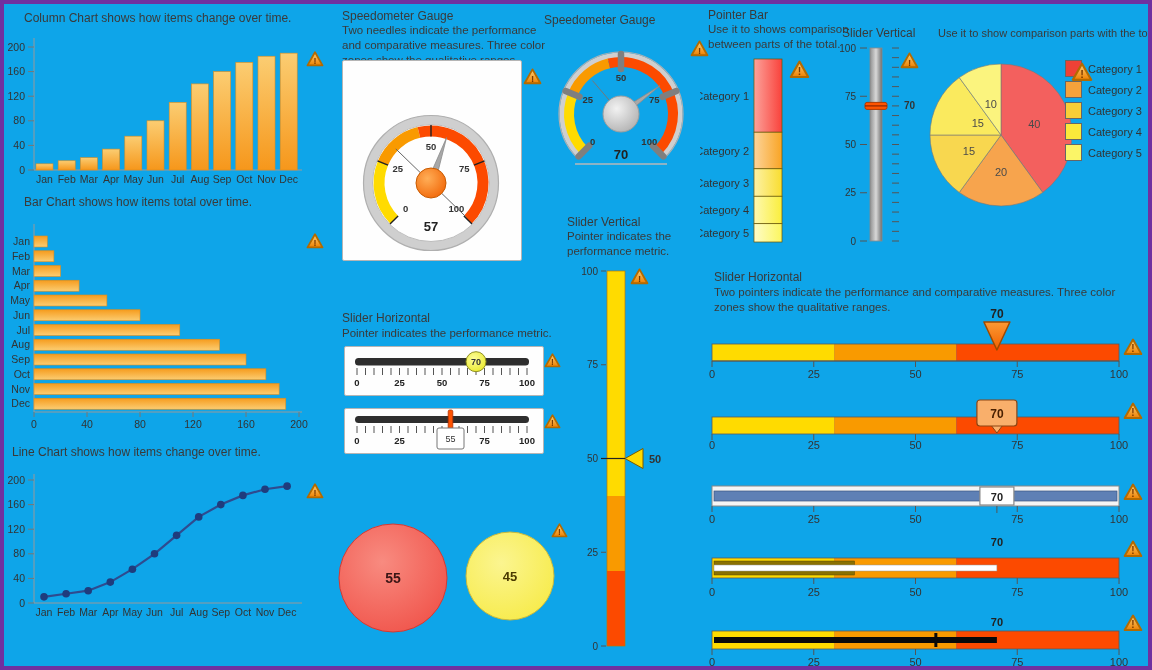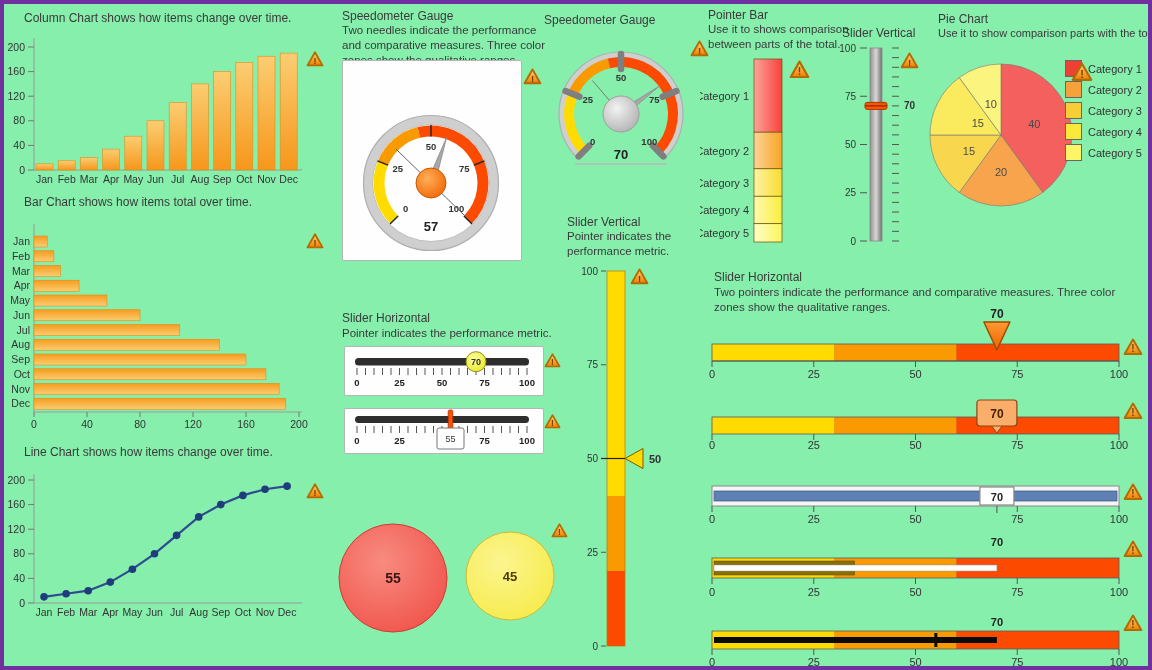--- a/index.html
+++ b/index.html
@@ -1,16 +1,16 @@
 <!DOCTYPE html>
 <html><head>
 <meta charset="utf-8">
 <style>
   html,body{margin:0;padding:0;background:#fff;}
-  #page{position:relative;width:1152px;height:670px;background:#86efac;border:4px solid #7030A0;
+  #page{position:relative;width:1152px;height:670px;background:#0ea5e9;border:4px solid #7030A0;
         box-sizing:border-box;font-family:"Liberation Sans",sans-serif;overflow:hidden;}
   .abs{position:absolute;}
   .t{position:absolute;font-size:12px;color:#3A3A3A;line-height:1.25;}
   .d{position:absolute;font-size:11.5px;color:#3A3A3A;line-height:1.3;}
   .nowrap{white-space:nowrap;}
   .box{position:absolute;border:1px solid #B5B5B5;background:#FEFEFE;border-radius:2px;}
   .warn{position:absolute;z-index:5;}
   #pie-legend{position:absolute;left:1061px;top:54px;display:flex;flex-direction:column;}
   .lgrow{display:flex;align-items:center;height:21px;gap:6px;}
   .sw{width:15px;height:15px;border:1px solid #666;display:inline-block;}
@@ -164,21 +164,21 @@
       <rect x="30" y="138" width="212" height="11" fill="url(#gBarH)" stroke="#E08E1B" stroke-width="0.6"></rect>
       <text x="26" y="147" font-size="10.5" text-anchor="end" font-weight="normal" fill="#333" font-family="Liberation Sans, sans-serif">Sep</text>
       <rect x="30" y="152.75" width="231.875" height="11" fill="url(#gBarH)" stroke="#E08E1B" stroke-width="0.6"></rect>
       <text x="26" y="161.75" font-size="10.5" text-anchor="end" font-weight="normal" fill="#333" font-family="Liberation Sans, sans-serif">Oct</text>
       <rect x="30" y="167.5" width="245.125" height="11" fill="url(#gBarH)" stroke="#E08E1B" stroke-width="0.6"></rect>
       <text x="26" y="176.5" font-size="10.5" text-anchor="end" font-weight="normal" fill="#333" font-family="Liberation Sans, sans-serif">Nov</text>
       <rect x="30" y="182.25" width="251.75" height="11" fill="url(#gBarH)" stroke="#E08E1B" stroke-width="0.6"></rect>
       <text x="26" y="191.25" font-size="10.5" text-anchor="end" font-weight="normal" fill="#333" font-family="Liberation Sans, sans-serif">Dec</text>
     </svg>
 
-  <div class="t" style="left:20px;top:441px;width:310px">Line Chart shows how items change over time.</div>
+  <div class="t" style="left:8px;top:441px;width:310px">Line Chart shows how items change over time.</div>
   <svg id="svg-line" class="abs" style="left:0;top:460px" width="310" height="156">
       <line x1="30" y1="10" x2="30" y2="139" stroke="#999"></line>
       <line x1="30" y1="139" x2="298" y2="139" stroke="#999"></line>
       <line x1="24" y1="139" x2="30" y2="139" stroke="#777"></line>
       <text x="21" y="142.5" font-size="10.5" text-anchor="end" font-weight="normal" fill="#333" font-family="Liberation Sans, sans-serif">0</text>
       <line x1="24" y1="114.4" x2="30" y2="114.4" stroke="#777"></line>
       <text x="21" y="117.9" font-size="10.5" text-anchor="end" font-weight="normal" fill="#333" font-family="Liberation Sans, sans-serif">40</text>
       <line x1="24" y1="89.8" x2="30" y2="89.8" stroke="#777"></line>
       <text x="21" y="93.3" font-size="10.5" text-anchor="end" font-weight="normal" fill="#333" font-family="Liberation Sans, sans-serif">80</text>
       <line x1="24" y1="65.2" x2="30" y2="65.2" stroke="#777"></line>
@@ -312,21 +312,20 @@
       <line x1="58" y1="46.6" x2="65" y2="46.6" stroke="#555"></line>
       <line x1="58" y1="36.95" x2="65" y2="36.95" stroke="#555"></line>
       <line x1="58" y1="27.3" x2="65" y2="27.3" stroke="#555"></line>
       <line x1="58" y1="17.65" x2="65" y2="17.65" stroke="#555"></line>
       <line x1="58" y1="8" x2="65" y2="8" stroke="#555"></line>
       <rect x="31" y="62.400000000000006" width="22" height="7" rx="2" fill="#FF5400" stroke="#B03A00"></rect>
       <line x1="31" y1="65.9" x2="53" y2="65.9" stroke="#8B2500" stroke-width="1.2"></line>
       <text x="70" y="69.4" font-size="10" text-anchor="start" font-weight="bold" fill="#333" font-family="Liberation Sans, sans-serif">70</text>
     </svg>
 
-  <div class="t" style="left:934px;top:8px;width:210px">Pie Chart</div>
   <div class="d nowrap" style="left:934px;top:22px;font-size:11px">Use it to show comparison parts with the total.</div>
   <svg id="svg-pie" class="abs" style="left:921px;top:50px" width="152" height="155">
       <path d="M76 81 L76 10 A 71 71 0 0 1 117.73275291276559 138.44020660062125 Z" fill="#F3605E" stroke="#777" stroke-width="0.6"></path>
       <text x="109.28697807033038" y="74.18440519687684" font-size="11" text-anchor="middle" font-weight="normal" fill="#4A4A4A" font-family="Liberation Sans, sans-serif">40</text>
       <path d="M76 81 L117.73275291276559 138.44020660062125 A 71 71 0 0 1 34.267247087234416 138.44020660062128 Z" fill="#F7A44D" stroke="#777" stroke-width="0.6"></path>
       <text x="76" y="122" font-size="11" text-anchor="middle" font-weight="normal" fill="#4A4A4A" font-family="Liberation Sans, sans-serif">20</text>
       <path d="M76 81 L34.267247087234416 138.44020660062128 A 71 71 0 0 1 5 81.00000000000001 Z" fill="#F8D74F" stroke="#777" stroke-width="0.6"></path>
       <text x="43.92376512921876" y="101.34365799062368" font-size="11" text-anchor="middle" font-weight="normal" fill="#4A4A4A" font-family="Liberation Sans, sans-serif">15</text>
       <path d="M76 81 L5 81.00000000000001 A 71 71 0 0 1 34.267247087234395 23.55979339937874 Z" fill="#FAEA5E" stroke="#777" stroke-width="0.6"></path>
       <text x="52.83383037110244" y="73.19624700677178" font-size="11" text-anchor="middle" font-weight="normal" fill="#4A4A4A" font-family="Liberation Sans, sans-serif">15</text>

